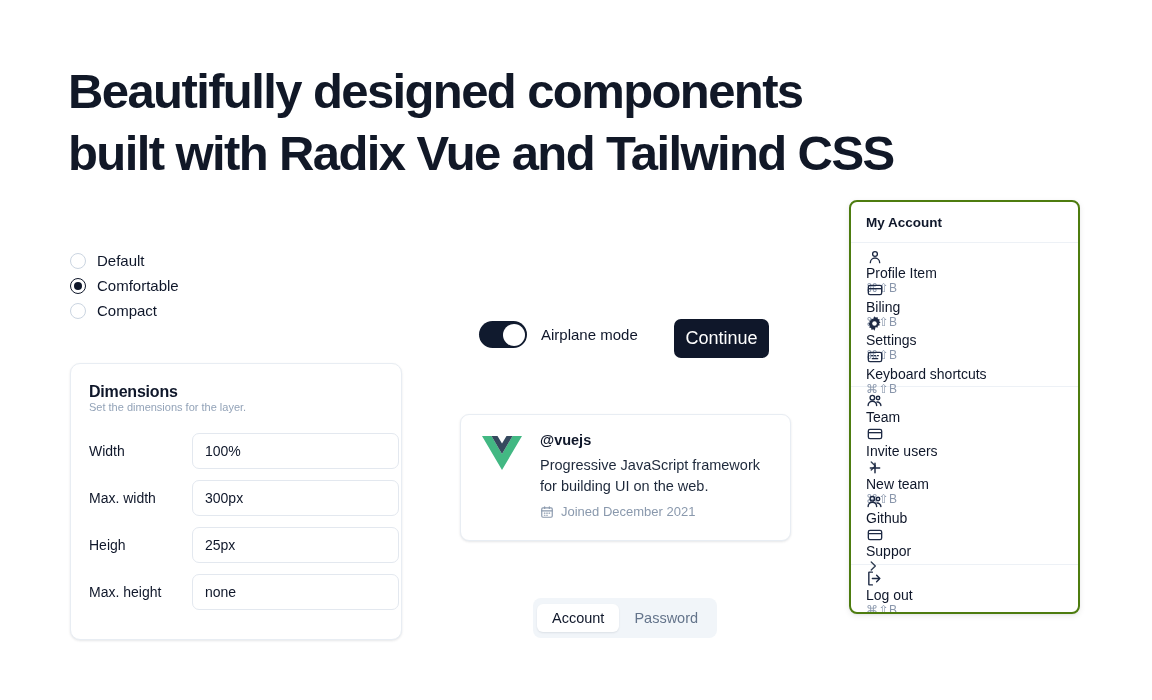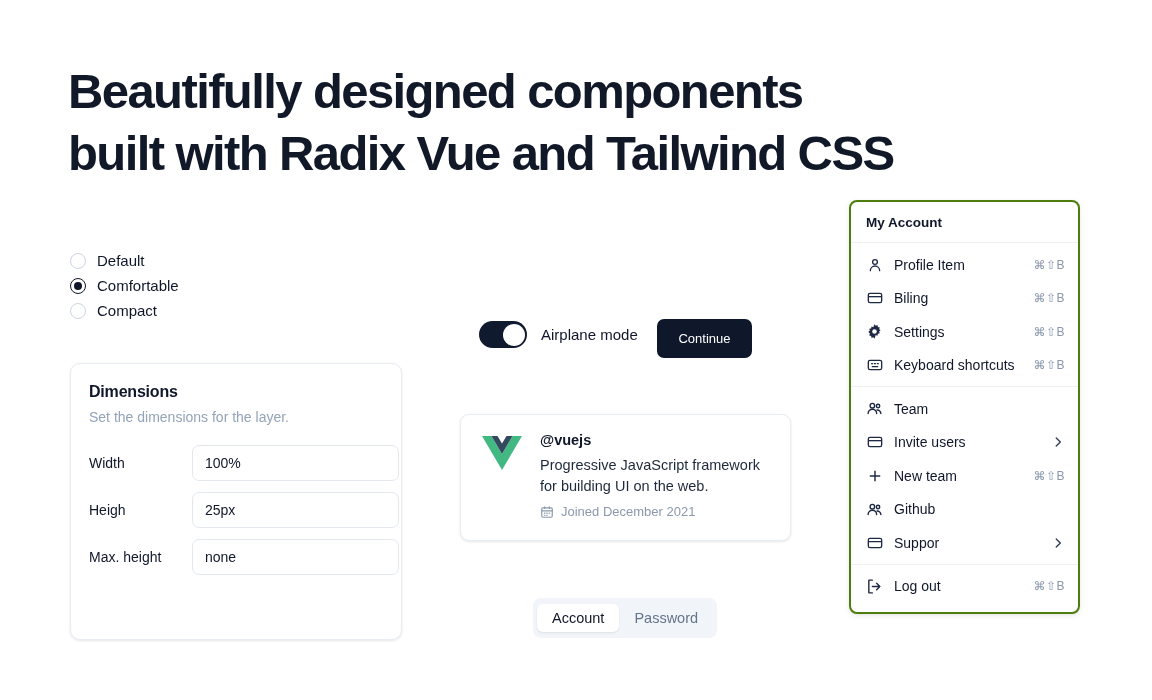--- a/index.html
+++ b/index.html
@@ -81,22 +81,21 @@
     box-shadow: 0 1px 3px rgba(15,23,42,0.07), 0 1px 2px rgba(15,23,42,0.04);
     padding: 19px 18px 8px 18px;
   }
   .dim-title {
     font-size: 16px;
     font-weight: bold;
     color: #0f172a;
     letter-spacing: -0.2px;
   }
   .dim-sub {
-    margin-top: 8px;
-    font-size: 14px;
+    font-size: 11px;
     color: #93a3b8;
   }
   .dim-rows { margin-top: 14px; }
   .dim-row {
     display: flex;
     align-items: center;
     height: 47px;
   }
   .dim-label {
     width: 103px;
@@ -145,30 +144,30 @@
     background: #ffffff;
   }
   .switch-label {
     margin-left: 14px;
     font-size: 15px;
     color: #0f172a;
   }
 
   .continue-btn {
     position: absolute;
-    left: 657px;
+    left: 674px;
     top: 319px;
     width: 95px;
     height: 39px;
     background: #0f172a;
     color: #ffffff;
     border: none;
     border-radius: 7px;
     font-family: "Liberation Sans", sans-serif;
-    font-size: 13px;
+    font-size: 18px;
     cursor: pointer;
   }
 
   
   .hover-card {
     position: absolute;
     left: 460px;
     top: 414px;
     width: 331px;
     height: 127px;
@@ -253,25 +252,25 @@
     padding: 13px 15px 12px 15px;
   }
   .menu-sep {
     height: 1px;
     background: #edf1f6;
     margin: 0;
   }
   .menu-group { padding: 5px 0 4px 0; }
   .menu-item {
     display: flex;
-    align-items: center;
     height: 33.5px;
     padding: 0 13px 0 15px;
     cursor: pointer;
     color: #0f172a;
+    flex-direction: column;
   }
   .menu-item.disabled { color: #9aa7b8; cursor: default; }
   .mi-icon {
     width: 17px;
     height: 17px;
     flex: none;
     display: flex;
     align-items: center;
     justify-content: center;
     margin-right: 11px;
@@ -322,20 +321,24 @@
     </div>
   </div>
 
   <div class="dim-card">
     <div class="dim-title">Dimensions</div>
     <div class="dim-sub">Set the dimensions for the layer.</div>
     <div class="dim-rows">
       <div class="dim-row">
         <span class="dim-label">Width</span>
         <input class="dim-input" value="100%" style="">
+      </div>
+      <div class="dim-row">
+        <span class="dim-label">Max. width</span>
+        <input class="dim-input" value="300px" style="">
       </div>
       <div class="dim-row">
         <span class="dim-label">Heigh</span>
         <input class="dim-input" value="25px" style="">
       </div>
       <div class="dim-row">
         <span class="dim-label">Max. height</span>
         <input class="dim-input" value="none" style="">
       </div>
     </div>

